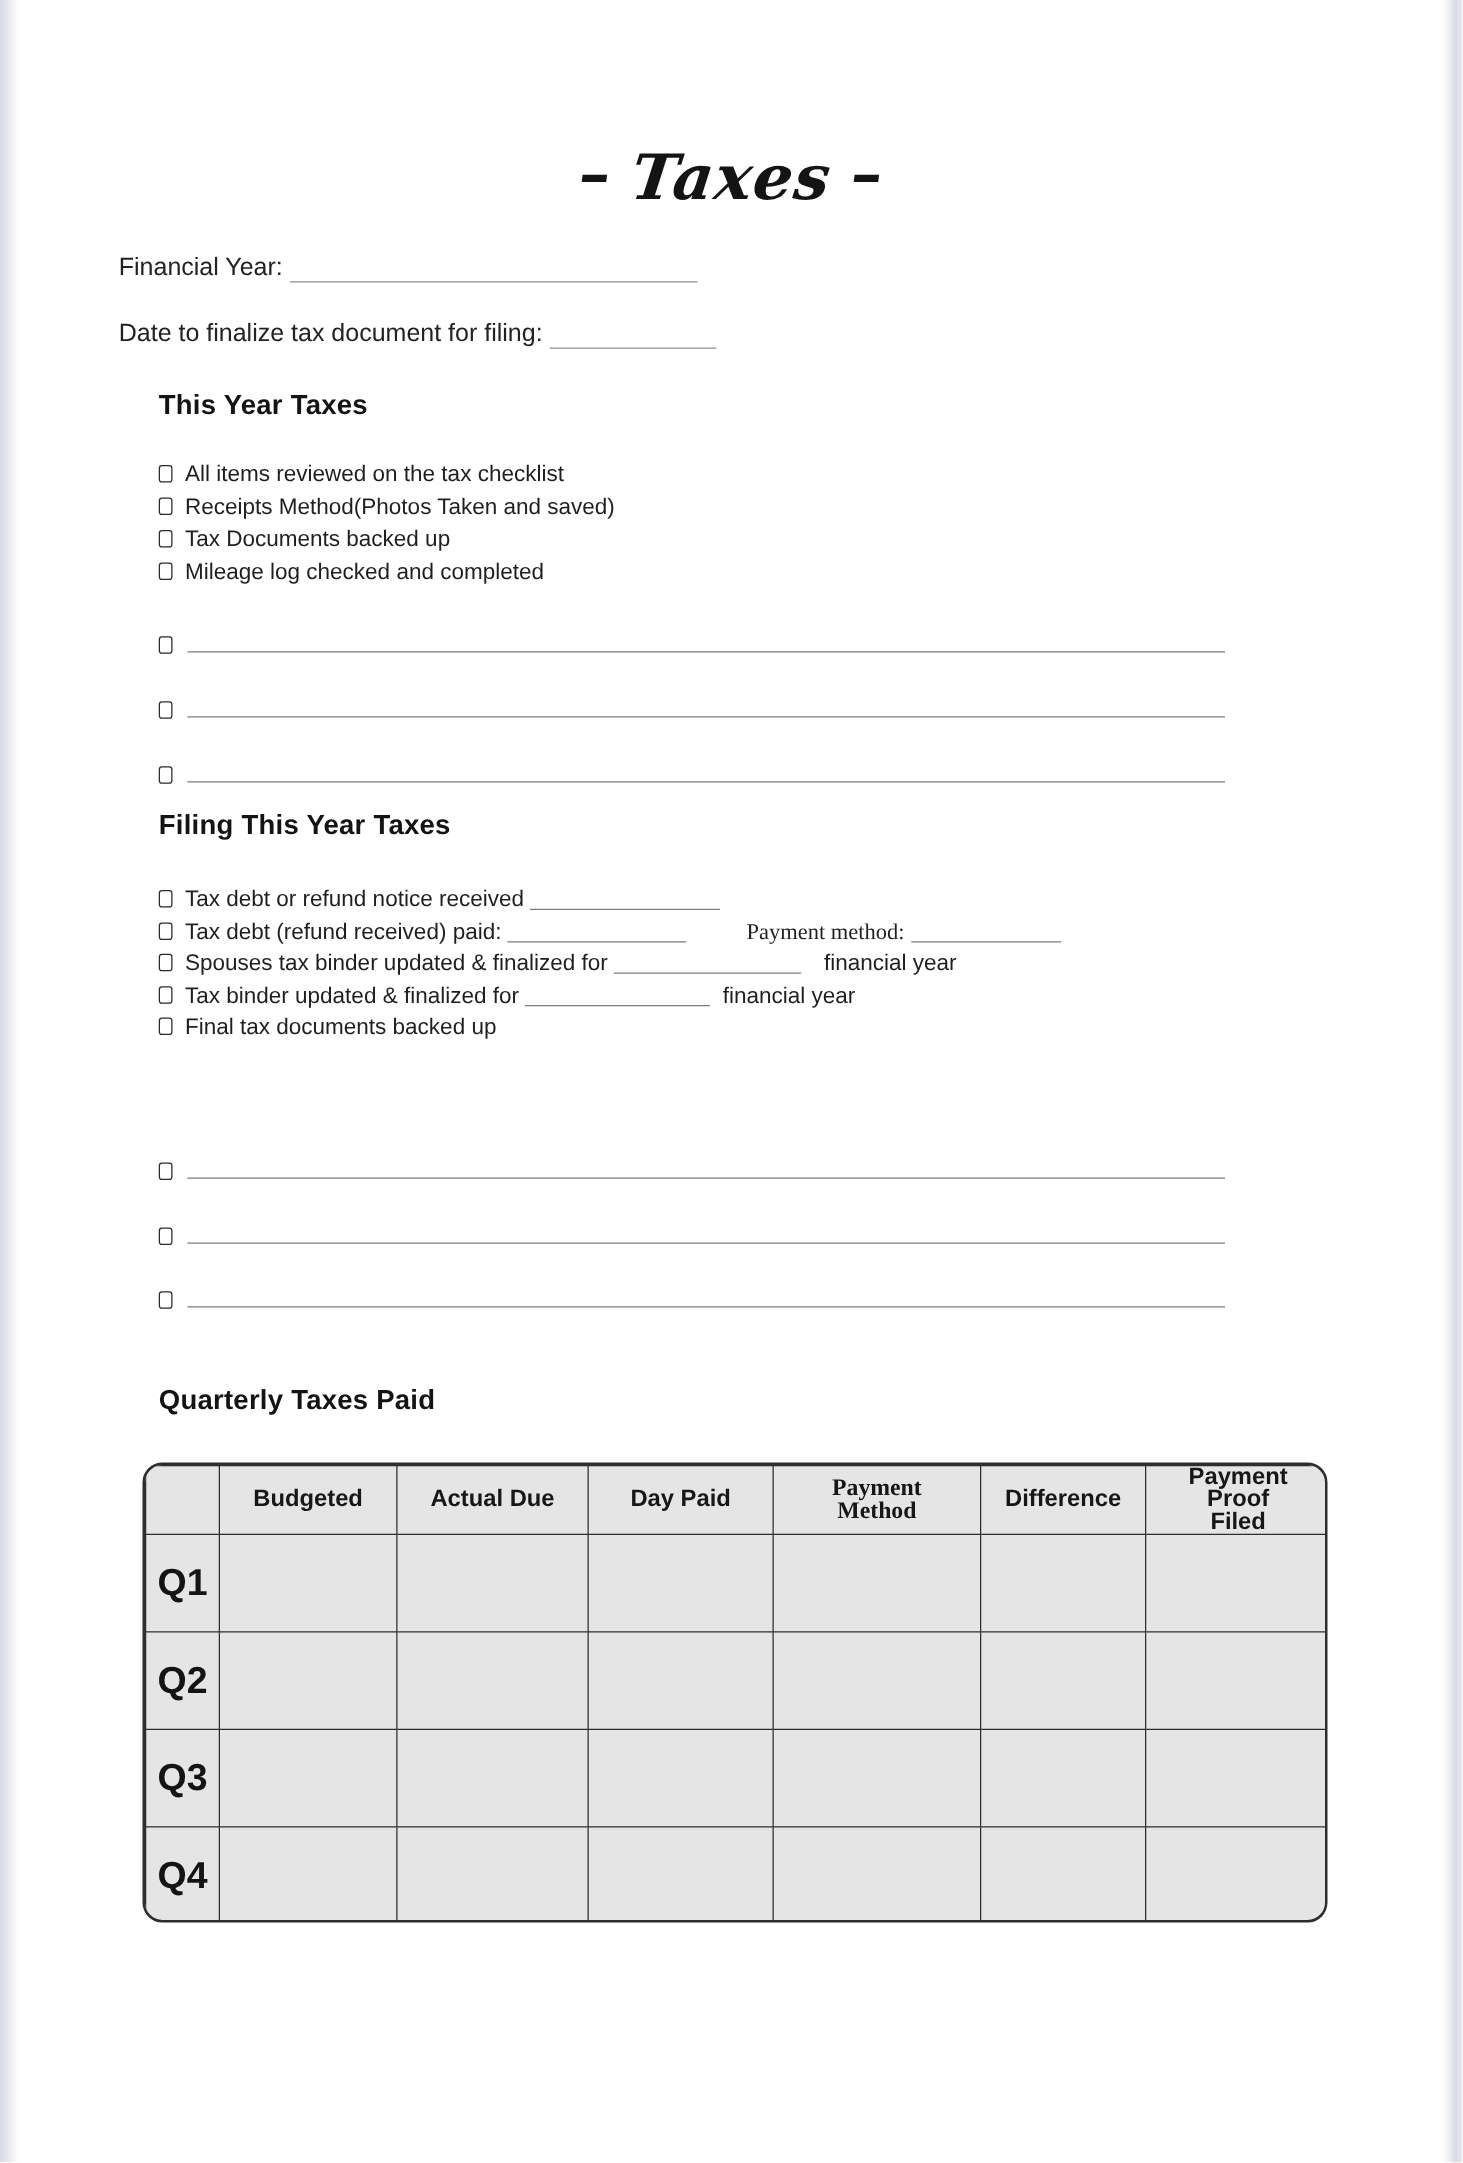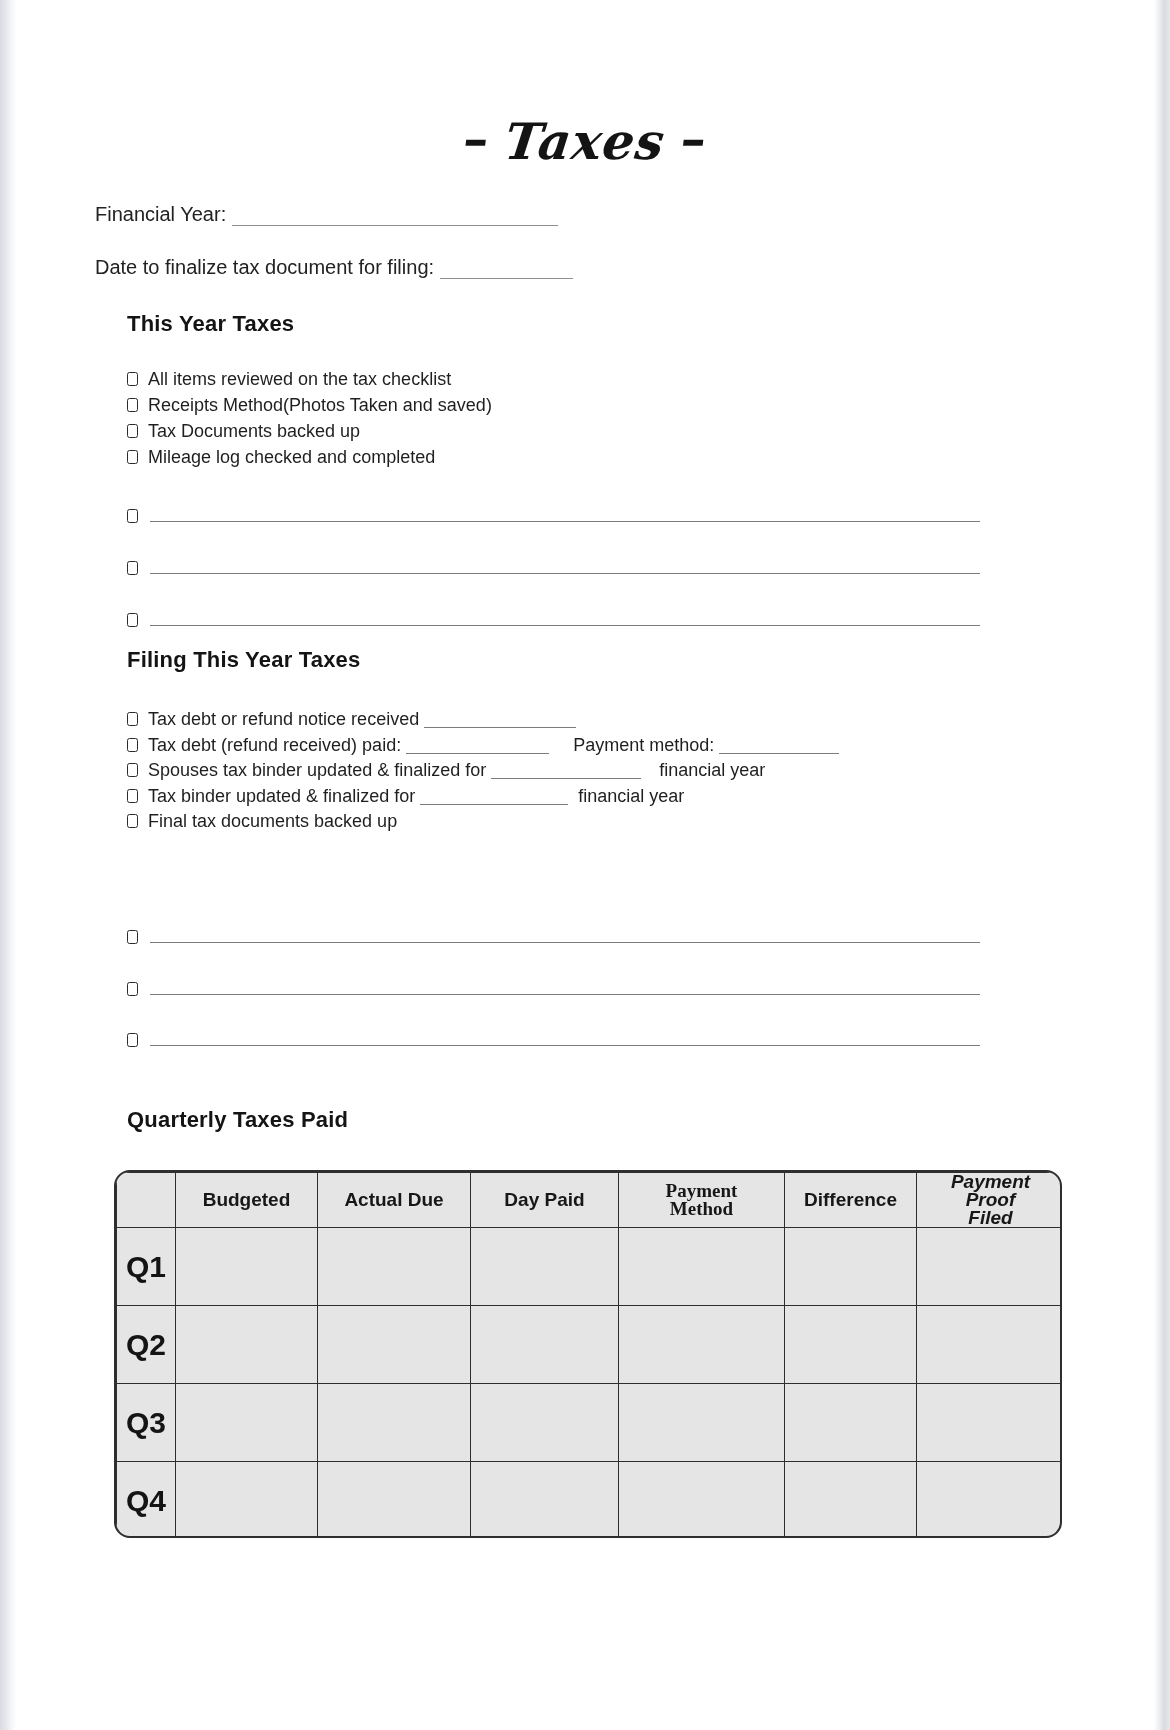--- a/index.html
+++ b/index.html
@@ -42,21 +42,21 @@
   #list1 .ci { line-height:26px; }
   #list2 { top:707px; }
   #list2 .ci { line-height:25.5px; }
   .cbox {
     display:inline-block; width:9px; height:12px; border:1.6px solid #2b2b2b;
     border-radius:2.5px; margin-right:10px; vertical-align:-1px; background:#fff;
   }
   .il { display:inline-block; height:0; border-bottom:1.5px solid #7c7c80; vertical-align:-3px; margin-left:5px; }
   .w130 { width:130px; } .w150 { width:150px; } .w152 { width:152px; }
   .w143 { width:143px; } .w120 { width:120px; } .w148 { width:148px; }
-  .ml32 { margin-left:24px; } .ml10 { margin-left:10px; } .ml18 { margin-left:18px; }
+  .ml32 { margin-left:48px;font-family:Liberation Serif, serif; } .ml10 { margin-left:10px; } .ml18 { margin-left:18px; }
 
   
   .blankset { position:absolute; left:127px; width:853px; }
   #blanks1 { top:505px; }
   #blanks2 { top:926px; }
   .brow { display:flex; align-items:flex-end; height:18px; }
   #blanks1 .brow { margin-bottom:34px; }
   #blanks2 .brow { margin-bottom:33.5px; }
   .brow .cbox { margin:0 12px 0 0; }
   .bline { flex:1; height:0; border-bottom:1.5px solid #7c7c80; margin-bottom:1px; }
@@ -68,21 +68,21 @@
     box-sizing:border-box; background:#e5e5e5;
   }
   .qtable table { width:100%; height:100%; border-collapse:collapse; table-layout:fixed; }
   .qtable th, .qtable td { border:1.4px solid #2e2e2e; }
   .qtable thead tr { height:52px; }
   .qtable th {
     font-size:19px; font-weight:bold; line-height:18px; text-align:center;
     vertical-align:middle; padding:0 6px; color:#171717;
   }
   .qtable th.th-pm  { padding:0 34px;font-family:Liberation Serif, serif; }
-  .qtable th.th-ppf { padding:0 28px;font-style:italic; }
+  .qtable th.th-ppf { padding:0 28px; }
   .qtable tbody tr { height:78px; }
   .qtable td.qlabel { font-size:30px; font-weight:bold; text-align:center; color:#141414; padding:0; }
 </style>
 </head>
 <body>
 
 <div class="page">
   <div class="edge edge-left"></div>
   <div class="edge edge-right"></div>
 

